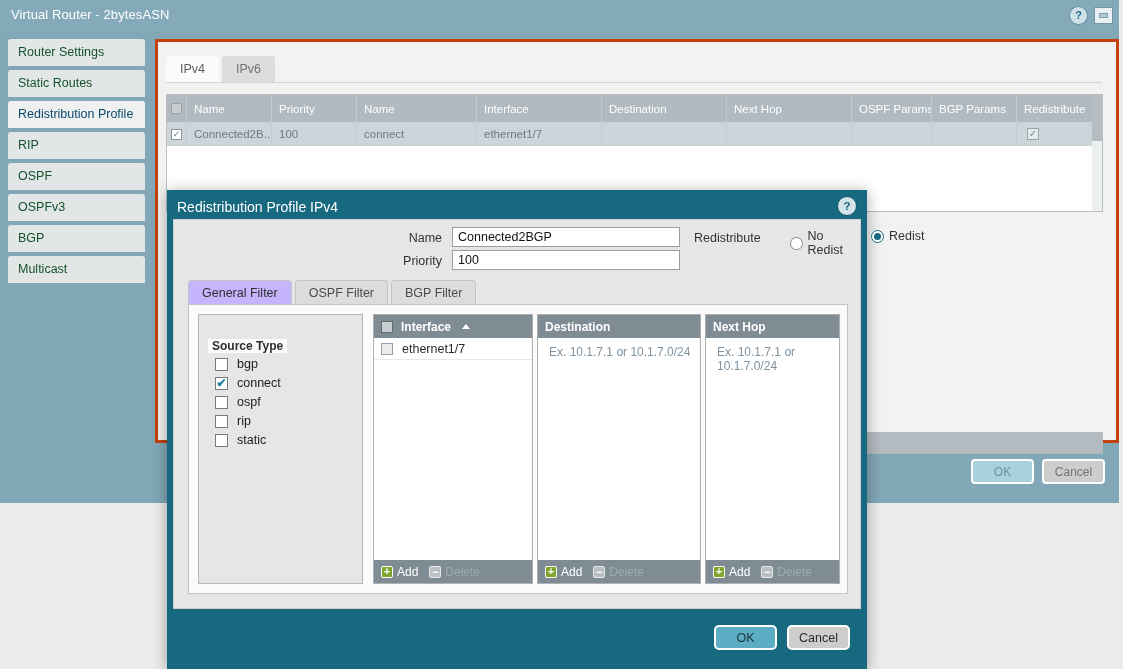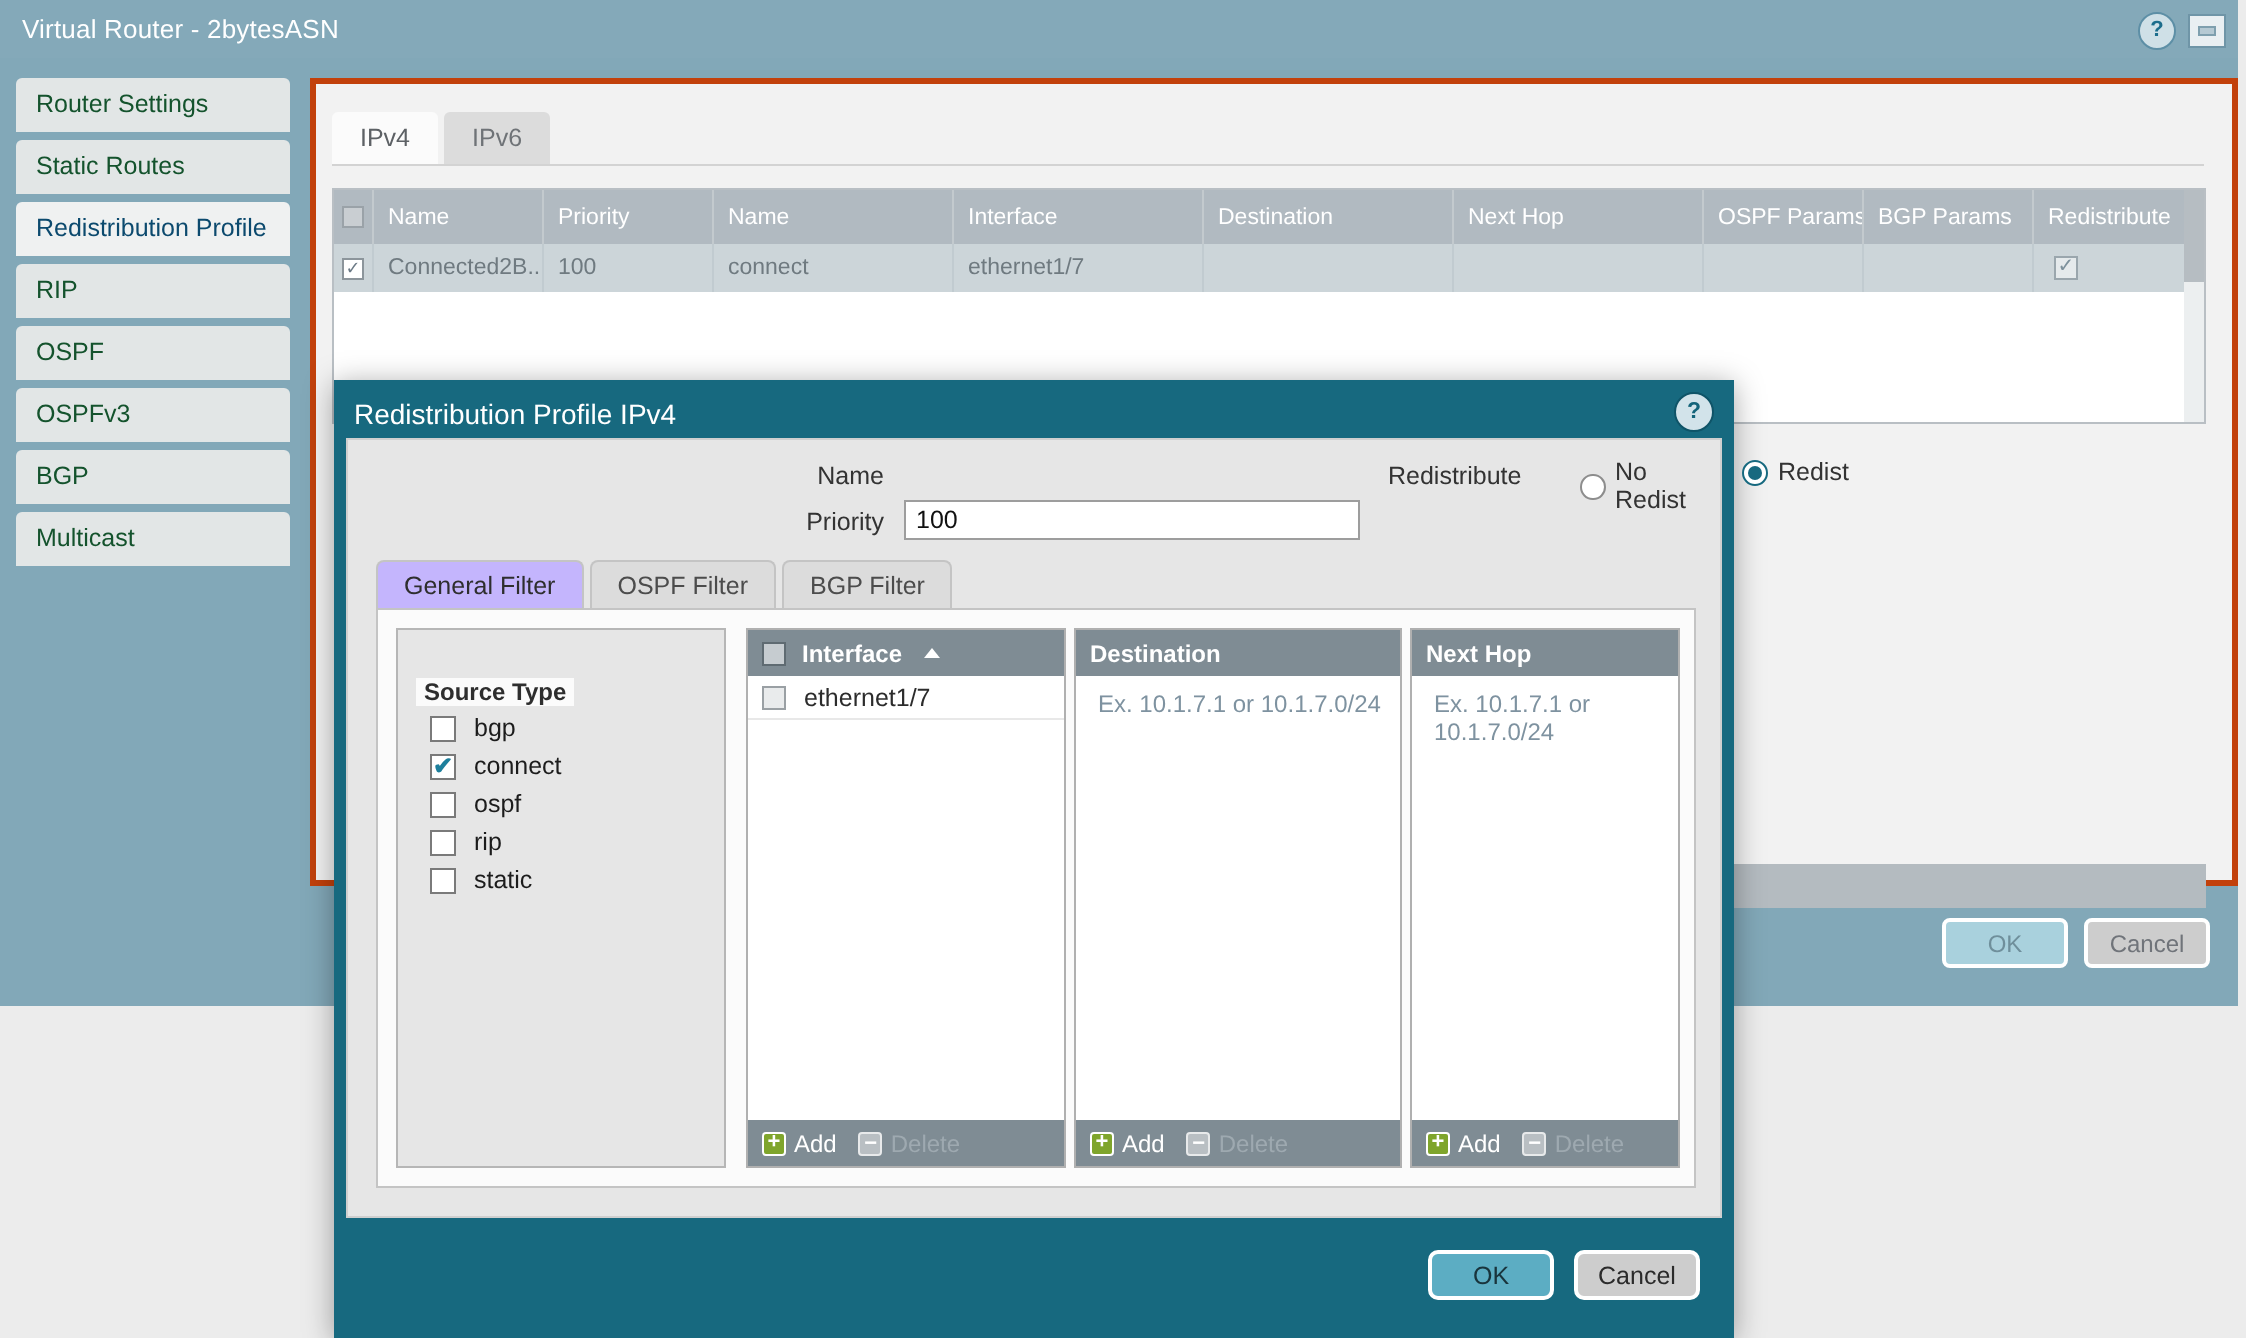--- a/index.html
+++ b/index.html
@@ -331,20 +331,21 @@
 <div id="modal">
 
   <div>
     <div id="modal-title">Redistribution Profile IPv4</div>
     <div id="modal-help">?</div>
   </div>
 
   <div id="modal-body">
 
     <div class="lbl" id="lbl-name">Name</div>
+    <input class="txtin" id="in-name" value="Connected2BGP" style="">
 
     <div class="lbl" id="lbl-prio">Priority</div>
     <input class="txtin" id="in-prio" value="100" style="">
 
     <div class="lbl" id="lbl-redis">Redistribute</div>
     <div class="radio-wrap" id="rad-norediststack">
       <span class="radio"></span>
       <span>No Redist</span>
     </div>
     <div class="radio-wrap" id="rad-redistack">

